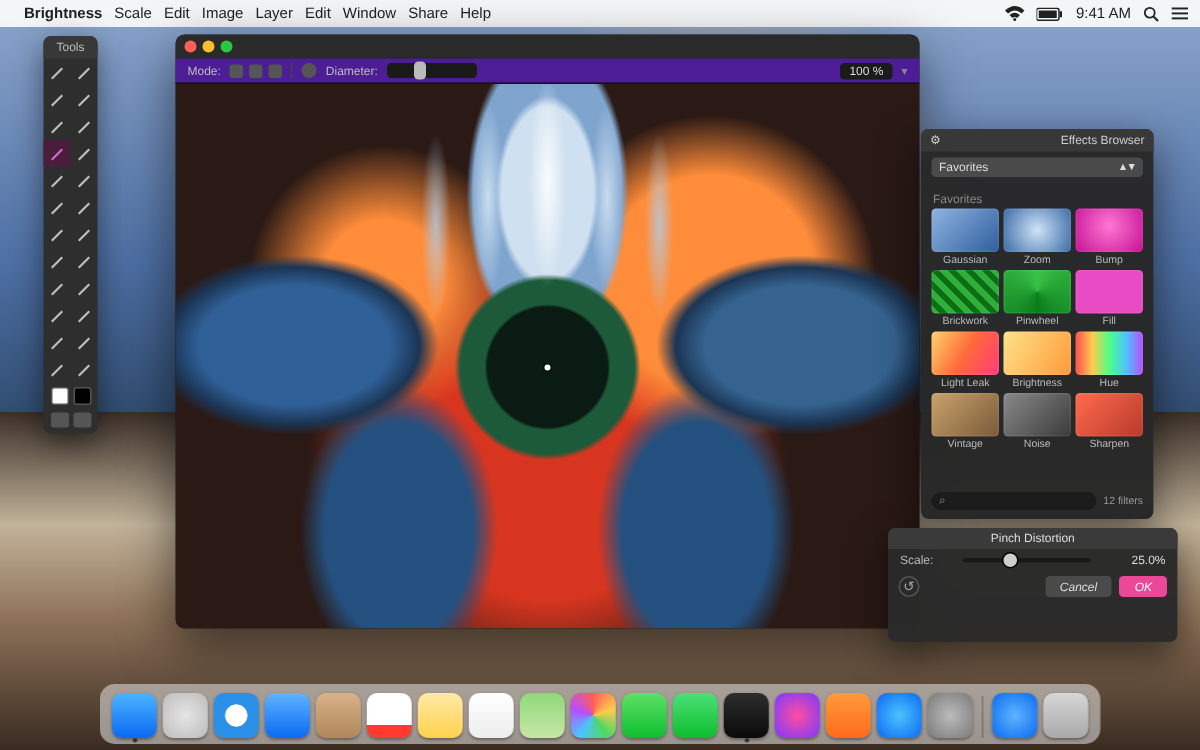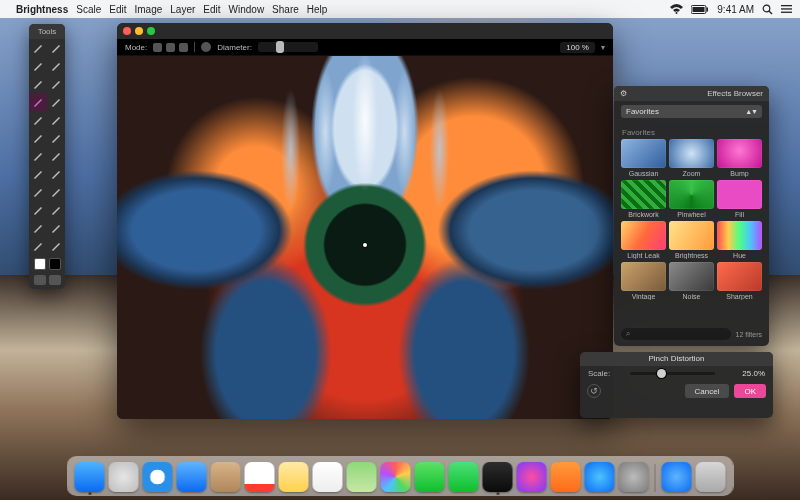--- a/index.html
+++ b/index.html
@@ -21,21 +21,21 @@
 .tool { width:18px; height:18px; display:flex; align-items:center; justify-content:center; }
 .tool.active { background:#4a1d3d; }
 .tool .ico { width:12px; height:12px; }
 .canvas-window { position:absolute; left:117px; top:23px; width:496px; height:396px; background:#1f1f1f; border-radius:6px; box-shadow:0 12px 34px rgba(0,0,0,.55); overflow:hidden; }
 .cw-titlebar { height:16px; display:flex; align-items:center; padding:0 6px; font-size:8px; color:#ccc; background:#2a2a2a; }
 .traffic { display:flex; gap:4px; margin-right:6px; }
 .tl { width:8px; height:8px; border-radius:50%; }
 .tl.r{background:#ff5f57}.tl.y{background:#febc2e}.tl.g{background:#28c840}
 .cw-title { position:absolute; left:0; right:0; text-align:center; color:#ddd; font-size:9px; pointer-events:none; }
 .cw-title::before{content:"■ "; color:#f2b860; font-size:7px;}
-.cw-toolbar { height:17px; display:flex; align-items:center; gap:6px; padding:0 8px; font-size:8px; color:#bbb; background:#000000; border-bottom:1px solid #111; }
+.cw-toolbar { height:17px; display:flex; align-items:center; gap:6px; padding:0 8px; font-size:8px; color:#bbb; background:#4c1d95; border-bottom:1px solid #111; }
 .cw-toolbar .seg { display:flex; gap:4px; align-items:center; }
 .cw-toolbar .fld { background:#1a1a1a; padding:1px 6px; border-radius:3px; color:#ddd; }
 .canvas { position:absolute; top:33px; left:0; right:0; bottom:0; overflow:hidden; }
 .flower { position:absolute; inset:0; background:
   radial-gradient(circle at 50% 52%, #0a1b13 0 40px, transparent 42px),
   radial-gradient(circle at 50% 52%, #1d5a3a 0 58px, transparent 62px),
   radial-gradient(ellipse 90px 170px at 50% 20%, #cfe0f0 0 34%, #7fa5cf 38% 55%, transparent 60%),
   radial-gradient(ellipse 160px 100px at 16% 48%, #2f5f97 0 40%, #1b3554 52%, transparent 60%),
   radial-gradient(ellipse 160px 100px at 84% 48%, #35628f 0 40%, #1b3554 52%, transparent 60%),
   radial-gradient(ellipse 110px 160px at 30% 82%, #24507f 0 45%, transparent 60%),
@@ -57,30 +57,30 @@
 .fx-title .t { flex:1; text-align:right; margin-left:-14px; }
 .fx-select { margin:4px 7px; height:13px; background:#4a4a4a; border-radius:3px; display:flex; align-items:center; padding:0 5px; color:#ddd; justify-content:space-between; }
 .fx-sec-label { padding:6px 8px 2px; color:#8a8a8a; }
 .fx-grid { display:grid; grid-template-columns:repeat(3, 1fr); gap:3px 3px; padding:0 7px; }
 .fx-item { width:45px; }
 .fx-thumb { width:45px; height:29px; border-radius:3px; box-shadow:inset 0 0 0 1px rgba(255,255,255,.07); }
 .fx-label { text-align:center; font-size:7px; color:#bbb; padding-top:2px; white-space:nowrap; overflow:hidden; text-overflow:ellipsis; }
 .fx-search { position:absolute; left:7px; right:7px; bottom:5px; height:14px; display:flex; align-items:center; gap:5px; }
 .fx-search .sinput { flex:1; background:#1c1c1c; border-radius:7px; height:12px; display:flex; align-items:center; padding:0 5px; color:#888; }
 .fx-count { color:#9a9a9a; font-size:7px; }
-.dialog { position:absolute; left:580px; top:352px; width:193px; height:66px; background:rgba(42,42,42,.98); border-radius:5px; box-shadow:0 10px 24px rgba(0,0,0,.55); color:#ccc; font-size:8px; }
+.dialog { position:absolute; left:592px; top:352px; width:193px; height:76px; background:rgba(42,42,42,.98); border-radius:5px; box-shadow:0 10px 24px rgba(0,0,0,.55); color:#ccc; font-size:8px; }
 .dlg-title { height:14px; background:#3a3a3a; border-radius:5px 5px 0 0; text-align:center; line-height:14px; color:#ddd; }
 .dlg-row { display:flex; align-items:center; padding:3px 8px; gap:6px; }
 .dlg-row .lbl { width:36px; color:#bbb; }
 .dlg-row .track { flex:1; height:3px; background:#1a1a1a; border-radius:2px; position:relative; }
 .dlg-row .knob { position:absolute; top:-3px; width:9px; height:9px; background:#cfcfcf; border-radius:50%; box-shadow:0 0 0 1px #000; }
 .dlg-row .val { width:44px; text-align:right; color:#ddd; }
 .dlg-btns { display:flex; justify-content:flex-end; gap:5px; padding:3px 7px 0; align-items:center;}
 .dlg-btns .reset { margin-right:auto; width:14px; height:14px; border-radius:50%; background:#2a2a2a; border:1px solid #555; display:flex; align-items:center; justify-content:center; }
-.btn { height:14px; padding:0 10px; border-radius:3px; font-size:8px; display:flex; align-items:center; }
+.btn { height:14px; padding:0 10px; border-radius:3px; font-size:8px; display:flex; align-items:center;font-style:italic; }
 .btn.cancel { background:#4a4a4a; color:#ddd; }
 .btn.ok { background:#ec4899; color:#fff; }
 .dock { position:absolute; left:50%; bottom:4px; transform:translateX(-50%); height:40px; padding:4px 8px; background:rgba(230,230,230,.55); border-radius:10px; display:flex; align-items:flex-end; gap:4px; backdrop-filter:blur(6px); }
 .dock .app-icon { width:30px; height:30px; border-radius:7px; box-shadow:0 1px 2px rgba(0,0,0,.35); position:relative; }
 .dock .sep { width:1px; height:28px; background:rgba(0,0,0,.25); margin:0 2px; }
 .dot { position:absolute; bottom:-3px; left:50%; width:3px; height:3px; margin-left:-1.5px; background:#333; border-radius:50%; }
 </style>
 </head>
 <body>
 

